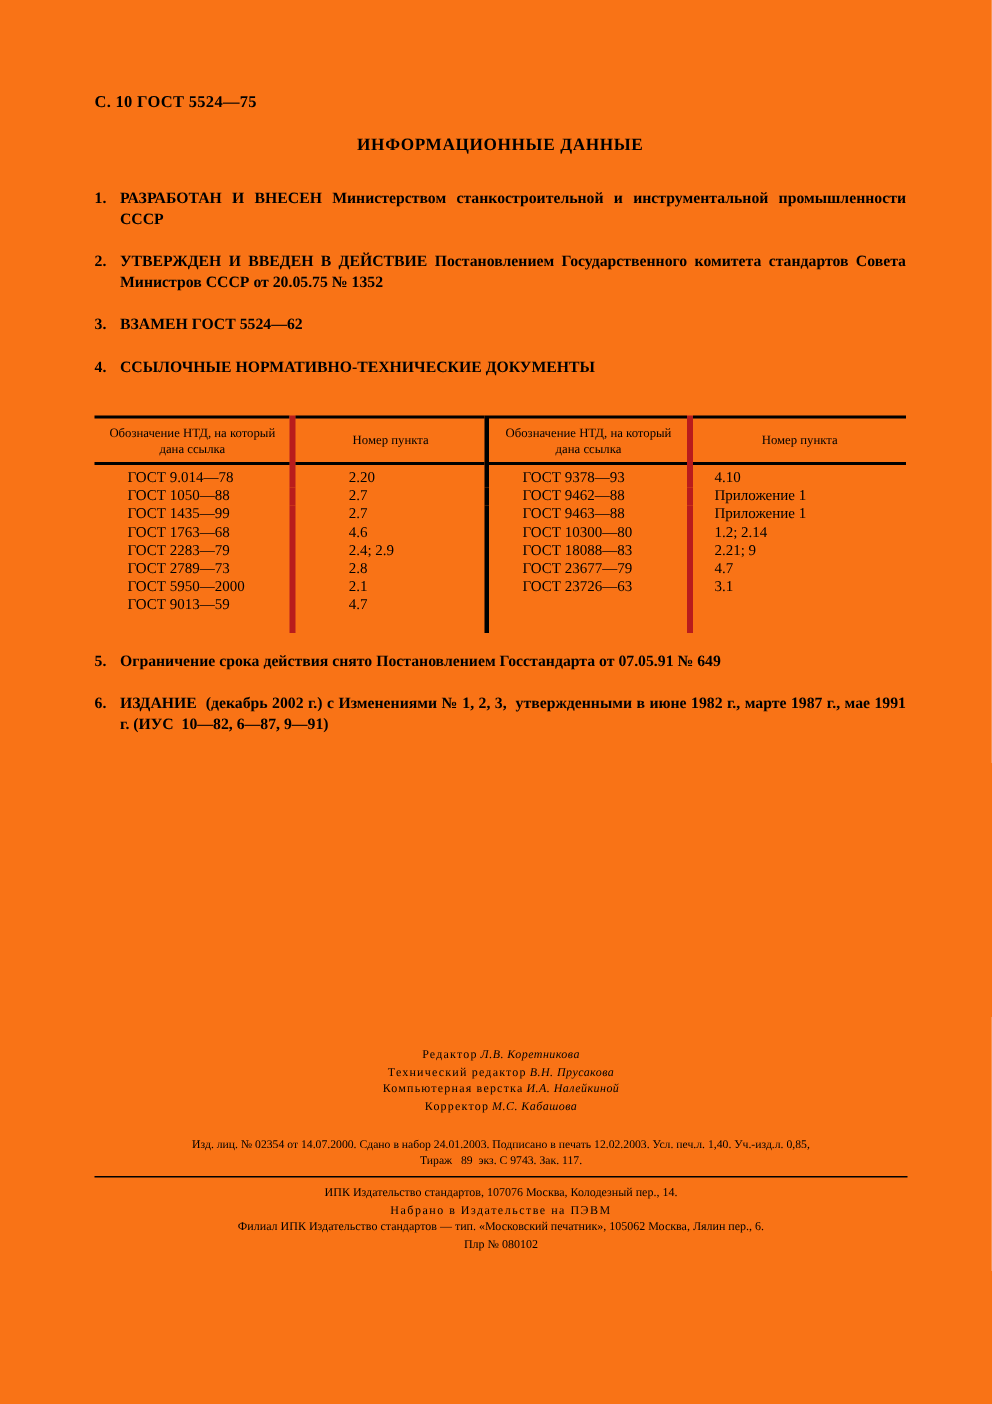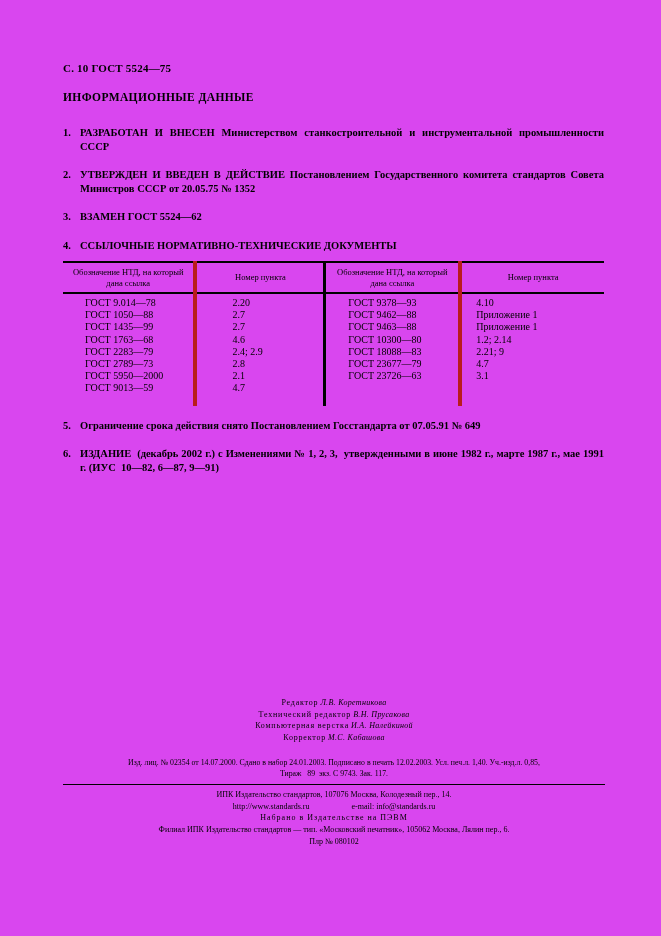--- a/index.html
+++ b/index.html
@@ -3,35 +3,35 @@
 <meta charset="utf-8">
 <style>
   html, body { margin: 0; padding: 0; }
   body {
     width: 661px; height: 936px;
     background: #ffffff;
     color: #000000;
     font-family: "Liberation Serif", serif;
     -webkit-font-smoothing: antialiased;
   }
-  .page { position: relative; width: 661px; height: 936px; overflow: hidden; background: #d946ef; }
+  .page { position: relative; width: 661px; height: 936px; overflow: hidden; background: #f97316; }
   .content { position: absolute; left: 63px; top: 62px; width: 541px; }
 
   .doc-header { font-weight: bold; font-size: 11px; letter-spacing: 0.2px; }
-  .doc-title { margin-top: 17px; text-align: left; font-weight: bold; font-size: 11.5px; letter-spacing: 0.4px; }
+  .doc-title { margin-top: 17px; text-align: center; font-weight: bold; font-size: 11.5px; letter-spacing: 0.4px; }
 
   .items { margin-top: 23px; }
   .item { display: flex; margin-bottom: 15px; font-weight: bold; font-size: 10.5px; line-height: 13.5px; }
   .item-num { flex: none; width: 17px; }
   .item-body { flex: 1; text-align: justify; white-space: pre-wrap; }
 
   table.ref-table {
     width: 100%;
     border-collapse: collapse;
-    margin-top: 9px;
+    margin-top: 25px;
     margin-bottom: 13px;
     border-top: 2px solid #000;
   }
   table.ref-table th {
     font-weight: normal;
     font-size: 8.5px;
     line-height: 10.5px;
     text-align: center;
     vertical-align: middle;
     padding: 4px 8px;
@@ -193,23 +193,19 @@
 
     <div class="colophon">
       <div class="colophon-line1">Изд. лиц. № 02354 от 14.07.2000. Сдано в набор 24.01.2003. Подписано в печать 12.02.2003. Усл. печ.л. 1,40. Уч.-изд.л. 0,85,</div>
       <div class="colophon-line2">Тираж   89  экз. С 9743. Зак. 117.</div>
     </div>
 
     <hr class="footer-rule">
 
     <div class="publisher-block">
       <div>ИПК Издательство стандартов, 107076 Москва, Колодезный пер., 14.</div>
-      <div class="web-line">
-        <span>http://www.standards.ru</span>
-        <span>e-mail: info@standards.ru</span>
-      </div>
       <div class="typeset-line">Набрано в Издательстве на ПЭВМ</div>
       <div>Филиал ИПК Издательство стандартов — тип. «Московский печатник», 105062 Москва, Лялин пер., 6.</div>
       <div>Плр № 080102</div>
     </div>
 
   </div>
 </div>
 
 </body></html>

